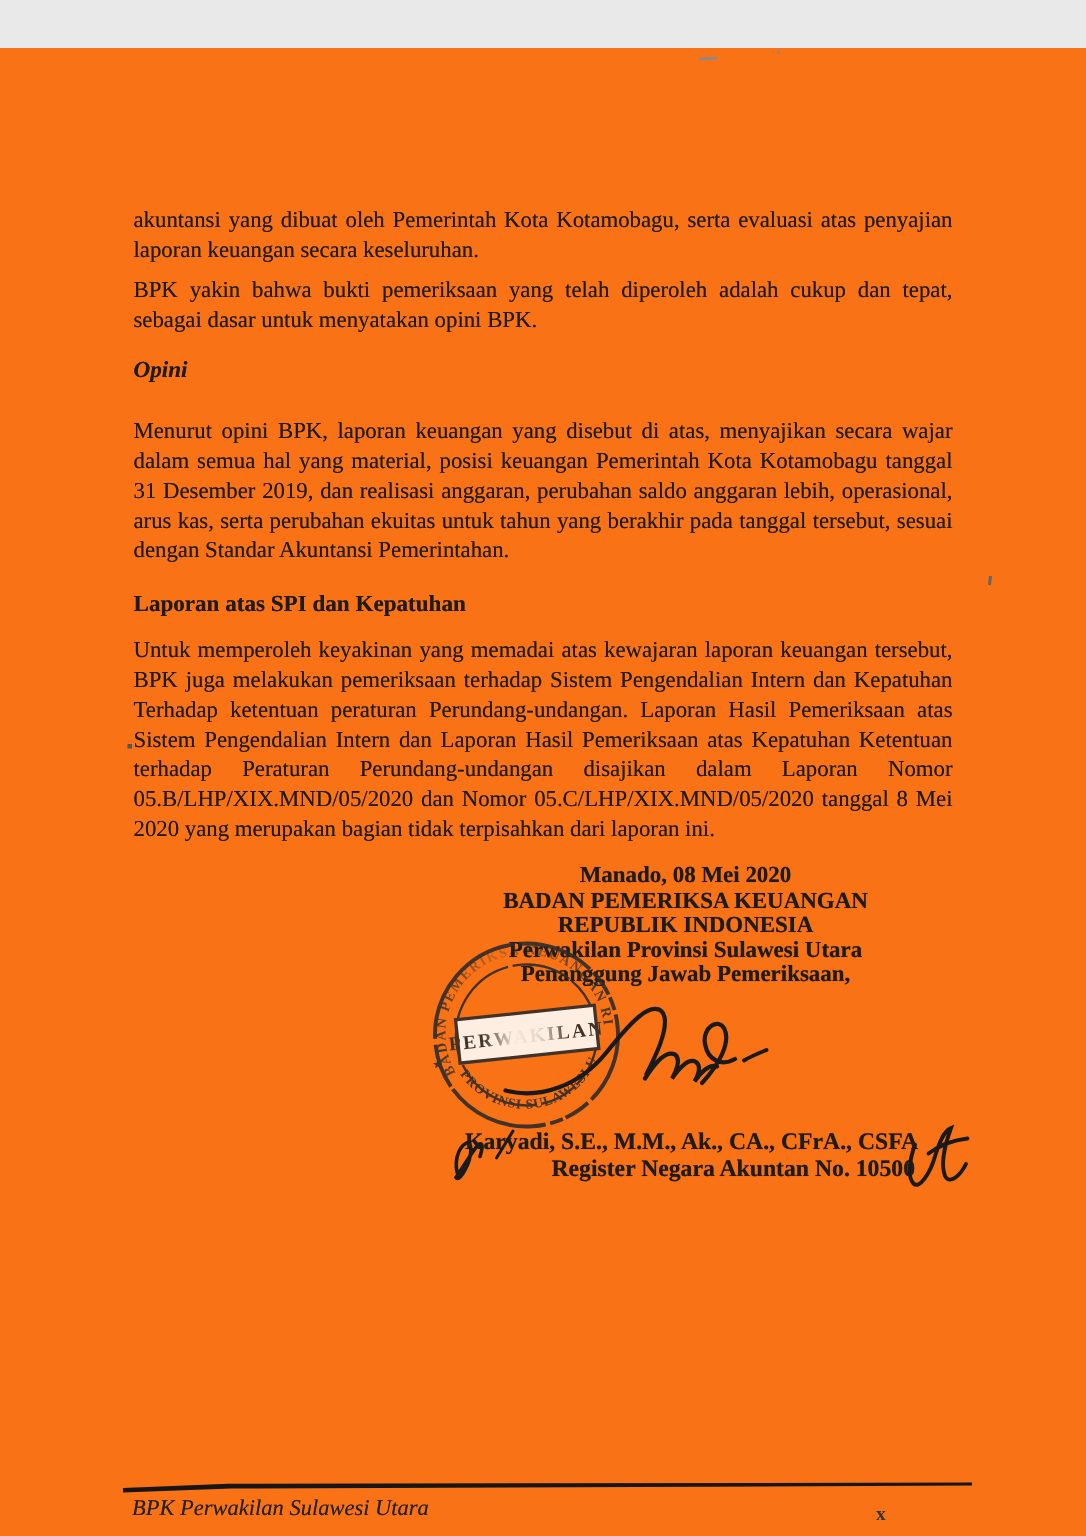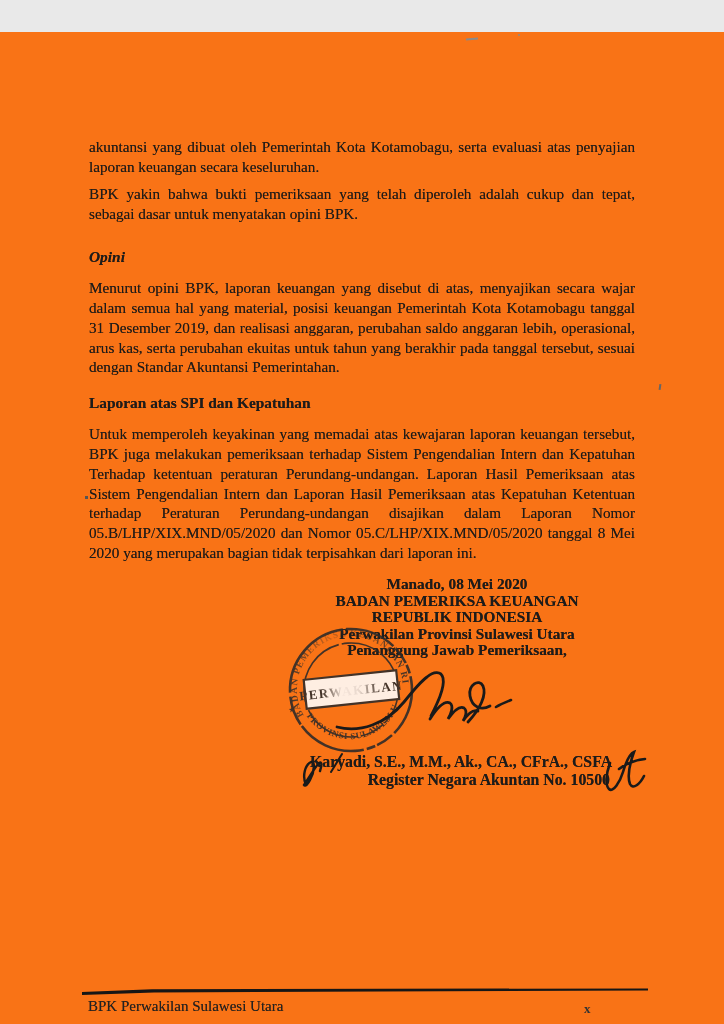--- a/index.html
+++ b/index.html
@@ -44,21 +44,21 @@
   }
   .stamp{
     position:absolute;left:285px;top:592px;
     transform:rotate(-4deg);
     opacity:.88;
   }
   .ink{position:absolute;left:0;top:0;pointer-events:none;}
   .footer-rule{position:absolute;left:82px;top:956px;}
   .footer-text{
     position:absolute;left:88px;top:966px;
-    font-size:15px;color:#222;
+    font-style:italic;font-size:15px;color:#222;
     text-shadow:0 0 .4px rgba(0,0,0,.5);
   }
   .page-number{
     position:absolute;left:584px;top:969px;
     font-size:13px;font-weight:bold;color:#333;
   }
   .artifact{position:absolute;background:#8a8a8a;}
   .artifact.dash{left:466px;top:6px;width:12px;height:2px;transform:rotate(-4deg);}
   .artifact.dot{left:518px;top:2px;width:2px;height:2px;border-radius:50%;}
   .artifact.speck{left:85px;top:464px;width:3px;height:3px;background:#555;}
@@ -70,21 +70,21 @@
 <div class="page">
 
   <div class="artifact dash"></div>
   <div class="artifact dot"></div>
   <div class="artifact speck"></div>
   <div class="artifact tick"></div>
 
   <p class="bodytext" style="top:90px">akuntansi yang dibuat oleh Pemerintah Kota Kotamobagu, serta evaluasi atas penyajian laporan keuangan secara keseluruhan.</p>
   <p class="bodytext" style="top:137px">BPK yakin bahwa bukti pemeriksaan yang telah diperoleh adalah cukup dan tepat, sebagai dasar untuk menyatakan opini BPK.</p>
 
-  <h2 class="heading italic" style="top:203px">Opini</h2>
+  <h2 class="heading italic" style="top:193px">Opini</h2>
   <p class="bodytext" style="top:231px">Menurut opini BPK, laporan keuangan yang disebut di atas, menyajikan secara wajar dalam semua hal yang material, posisi keuangan Pemerintah Kota Kotamobagu tanggal 31 Desember 2019, dan realisasi anggaran, perubahan saldo anggaran lebih, operasional, arus kas, serta perubahan ekuitas untuk tahun yang berakhir pada tanggal tersebut, sesuai dengan Standar Akuntansi Pemerintahan.</p>
 
   <h2 class="heading" style="top:349px">Laporan atas SPI dan Kepatuhan</h2>
   <p class="bodytext" style="top:377px">Untuk memperoleh keyakinan yang memadai atas kewajaran laporan keuangan tersebut, BPK juga melakukan pemeriksaan terhadap Sistem Pengendalian Intern dan Kepatuhan Terhadap ketentuan peraturan Perundang-undangan. Laporan Hasil Pemeriksaan atas Sistem Pengendalian Intern dan Laporan Hasil Pemeriksaan atas Kepatuhan Ketentuan terhadap Peraturan Perundang-undangan disajikan dalam Laporan Nomor 05.B/LHP/XIX.MND/05/2020 dan Nomor 05.C/LHP/XIX.MND/05/2020 tanggal 8 Mei 2020 yang merupakan bagian tidak terpisahkan dari laporan ini.</p>
 
   <div class="sigblock">
     <div>Manado, 08 Mei 2020</div>
     <div>BADAN PEMERIKSA KEUANGAN</div>
     <div>REPUBLIK INDONESIA</div>
     <div>Perwakilan Provinsi Sulawesi Utara</div>

